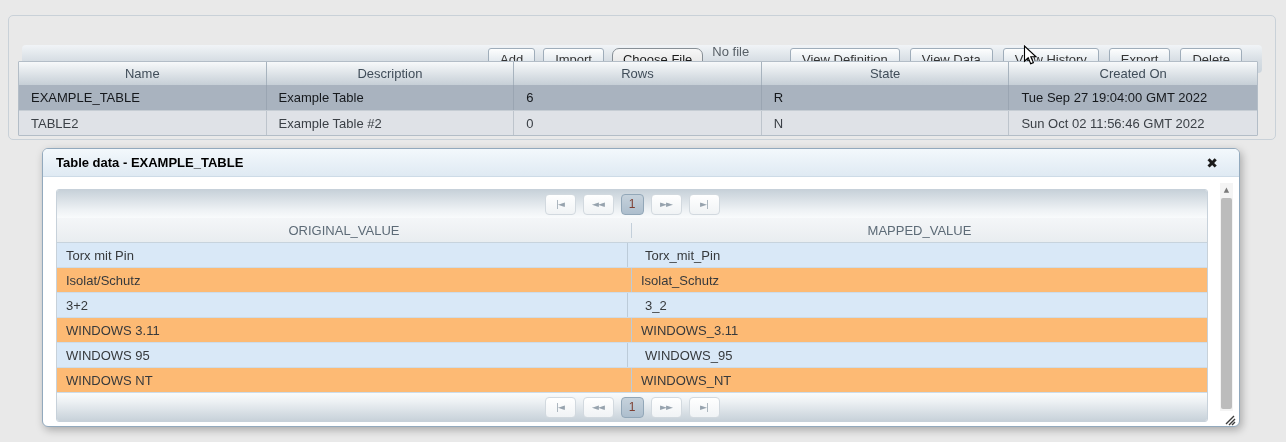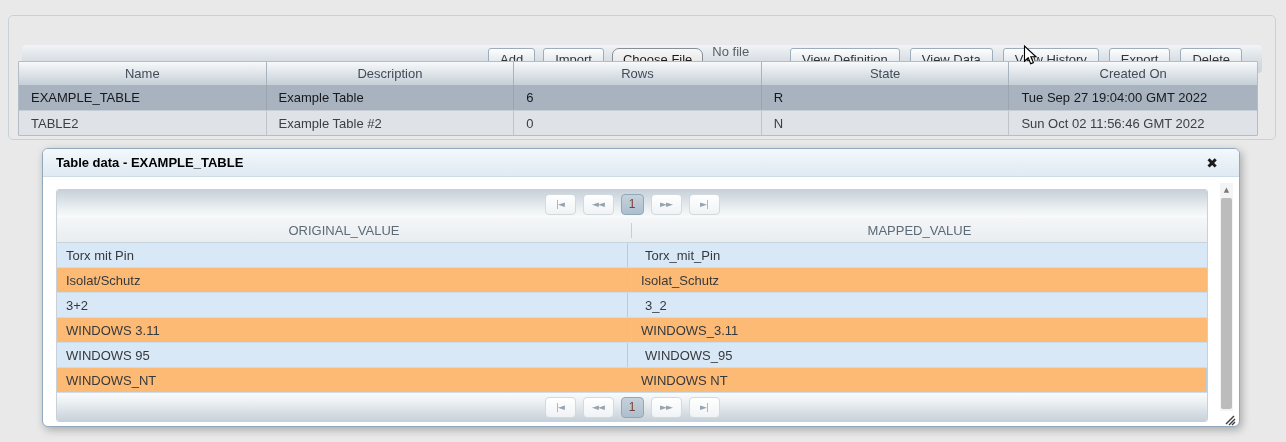--- a/index.html
+++ b/index.html
@@ -213,22 +213,22 @@
         </div>
         <div class="drow even">
           <div class="dcell first">WINDOWS 3.11</div>
           <div class="dcell">WINDOWS_3.11</div>
         </div>
         <div class="drow odd">
           <div class="dcell first">WINDOWS 95</div>
           <div class="dcell">WINDOWS_95</div>
         </div>
         <div class="drow even">
+          <div class="dcell first">WINDOWS NT</div>
           <div class="dcell">WINDOWS_NT</div>
-          <div class="dcell first">WINDOWS NT</div>
         </div>
 
         <div class="pagbar bottom">
           <button class="pbtn">|◄</button>
           <button class="pbtn">◄◄</button>
           <button class="pbtn current">1</button>
           <button class="pbtn">►►</button>
           <button class="pbtn">►|</button>
         </div>
       </div>

